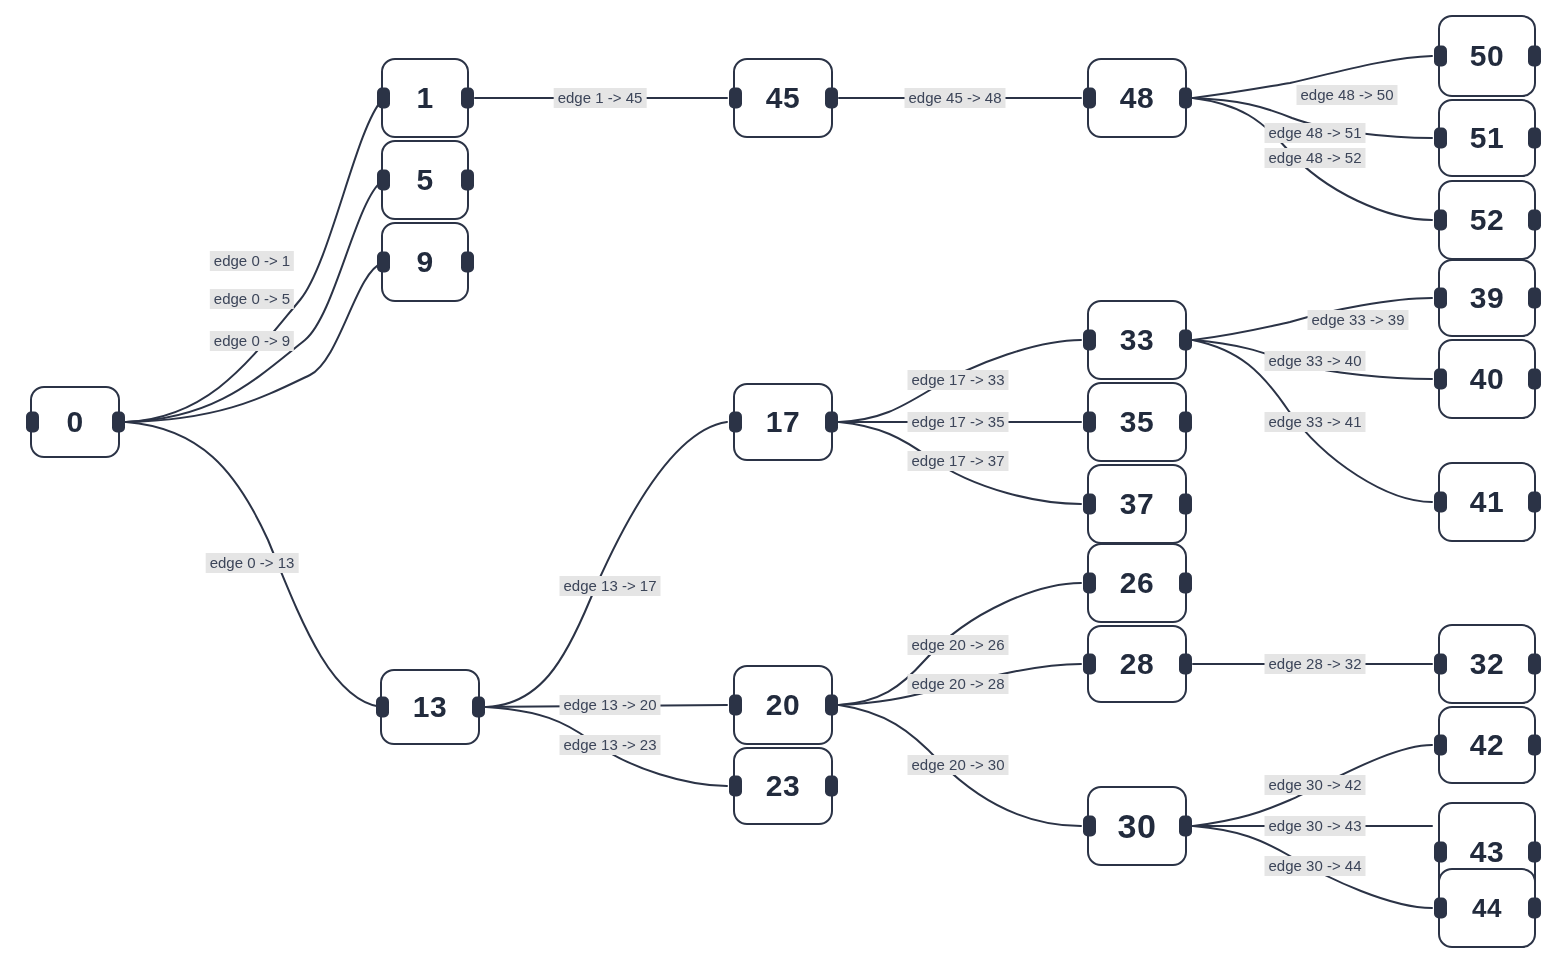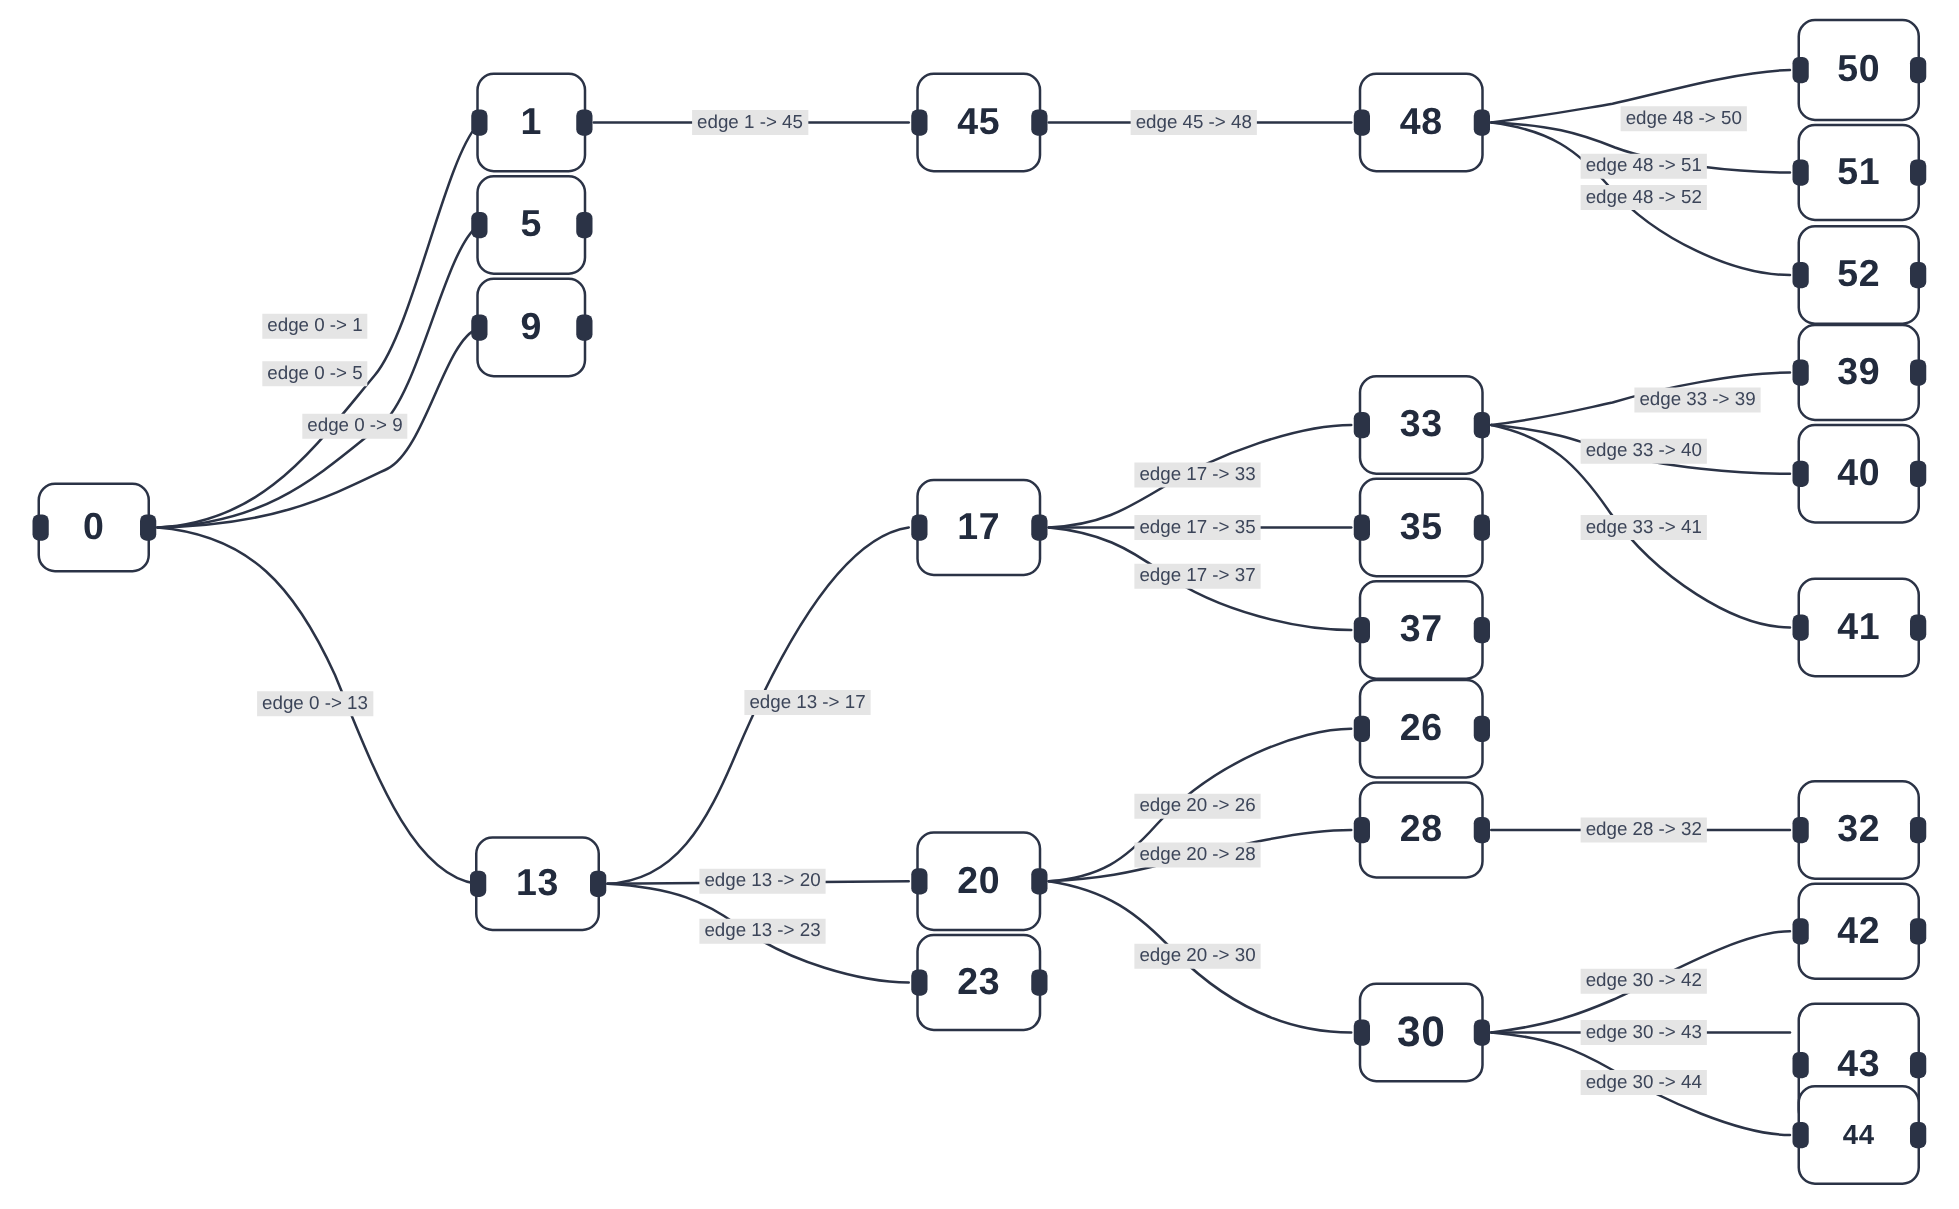--- a/index.html
+++ b/index.html
@@ -215,37 +215,37 @@
       <div class="graph-node" style="left: 1438px; top: 706px; width: 98px; height: 78px; font-size: 30px;">
         <div class="port in"></div>
         <span class="node-label">42</span>
         <div class="port out"></div>
       </div>
       <div class="graph-node" style="left: 1438px; top: 786px; width: 98px; height: 100px; font-size: 30px; margin-top: 16px;">
         <div class="port in"></div>
         <span class="node-label">43</span>
         <div class="port out"></div>
       </div>
-      <div class="graph-node" style="left: 1438px; top: 868px; width: 98px; height: 80px; font-size: 22px;">
+      <div class="graph-node" style="left: 1438px; top: 868px; width: 98px; height: 80px; font-size: 26px;">
         <div class="port in"></div>
         <span class="node-label">44</span>
         <div class="port out"></div>
       </div>
     </div>
   <div id="label-layer">
       <div class="edge-label" style="left: 252px; top: 261px;">edge 0 -&gt; 1</div>
       <div class="edge-label" style="left: 252px; top: 299px;">edge 0 -&gt; 5</div>
-      <div class="edge-label" style="left: 252px; top: 341px; margin-left: 32px;">edge 0 -&gt; 9</div>
+      <div class="edge-label" style="left: 252px; top: 341px;">edge 0 -&gt; 9</div>
       <div class="edge-label" style="left: 252px; top: 563px;">edge 0 -&gt; 13</div>
       <div class="edge-label" style="left: 600px; top: 98px;">edge 1 -&gt; 45</div>
       <div class="edge-label" style="left: 955px; top: 98px;">edge 45 -&gt; 48</div>
       <div class="edge-label" style="left: 1315px; top: 95px; margin-left: 32px;">edge 48 -&gt; 50</div>
       <div class="edge-label" style="left: 1315px; top: 133px;">edge 48 -&gt; 51</div>
       <div class="edge-label" style="left: 1315px; top: 158px;">edge 48 -&gt; 52</div>
-      <div class="edge-label" style="left: 610px; top: 562px; margin-left: 36px;">edge 13 -&gt; 17</div>
+      <div class="edge-label" style="left: 610px; top: 586px;">edge 13 -&gt; 17</div>
       <div class="edge-label" style="left: 610px; top: 705px;">edge 13 -&gt; 20</div>
       <div class="edge-label" style="left: 610px; top: 745px;">edge 13 -&gt; 23</div>
       <div class="edge-label" style="left: 958px; top: 380px;">edge 17 -&gt; 33</div>
       <div class="edge-label" style="left: 958px; top: 422px;">edge 17 -&gt; 35</div>
       <div class="edge-label" style="left: 958px; top: 461px;">edge 17 -&gt; 37</div>
       <div class="edge-label" style="left: 1358px; top: 320px;">edge 33 -&gt; 39</div>
       <div class="edge-label" style="left: 1315px; top: 361px;">edge 33 -&gt; 40</div>
       <div class="edge-label" style="left: 1315px; top: 422px;">edge 33 -&gt; 41</div>
       <div class="edge-label" style="left: 958px; top: 645px;">edge 20 -&gt; 26</div>
       <div class="edge-label" style="left: 958px; top: 684px;">edge 20 -&gt; 28</div>

